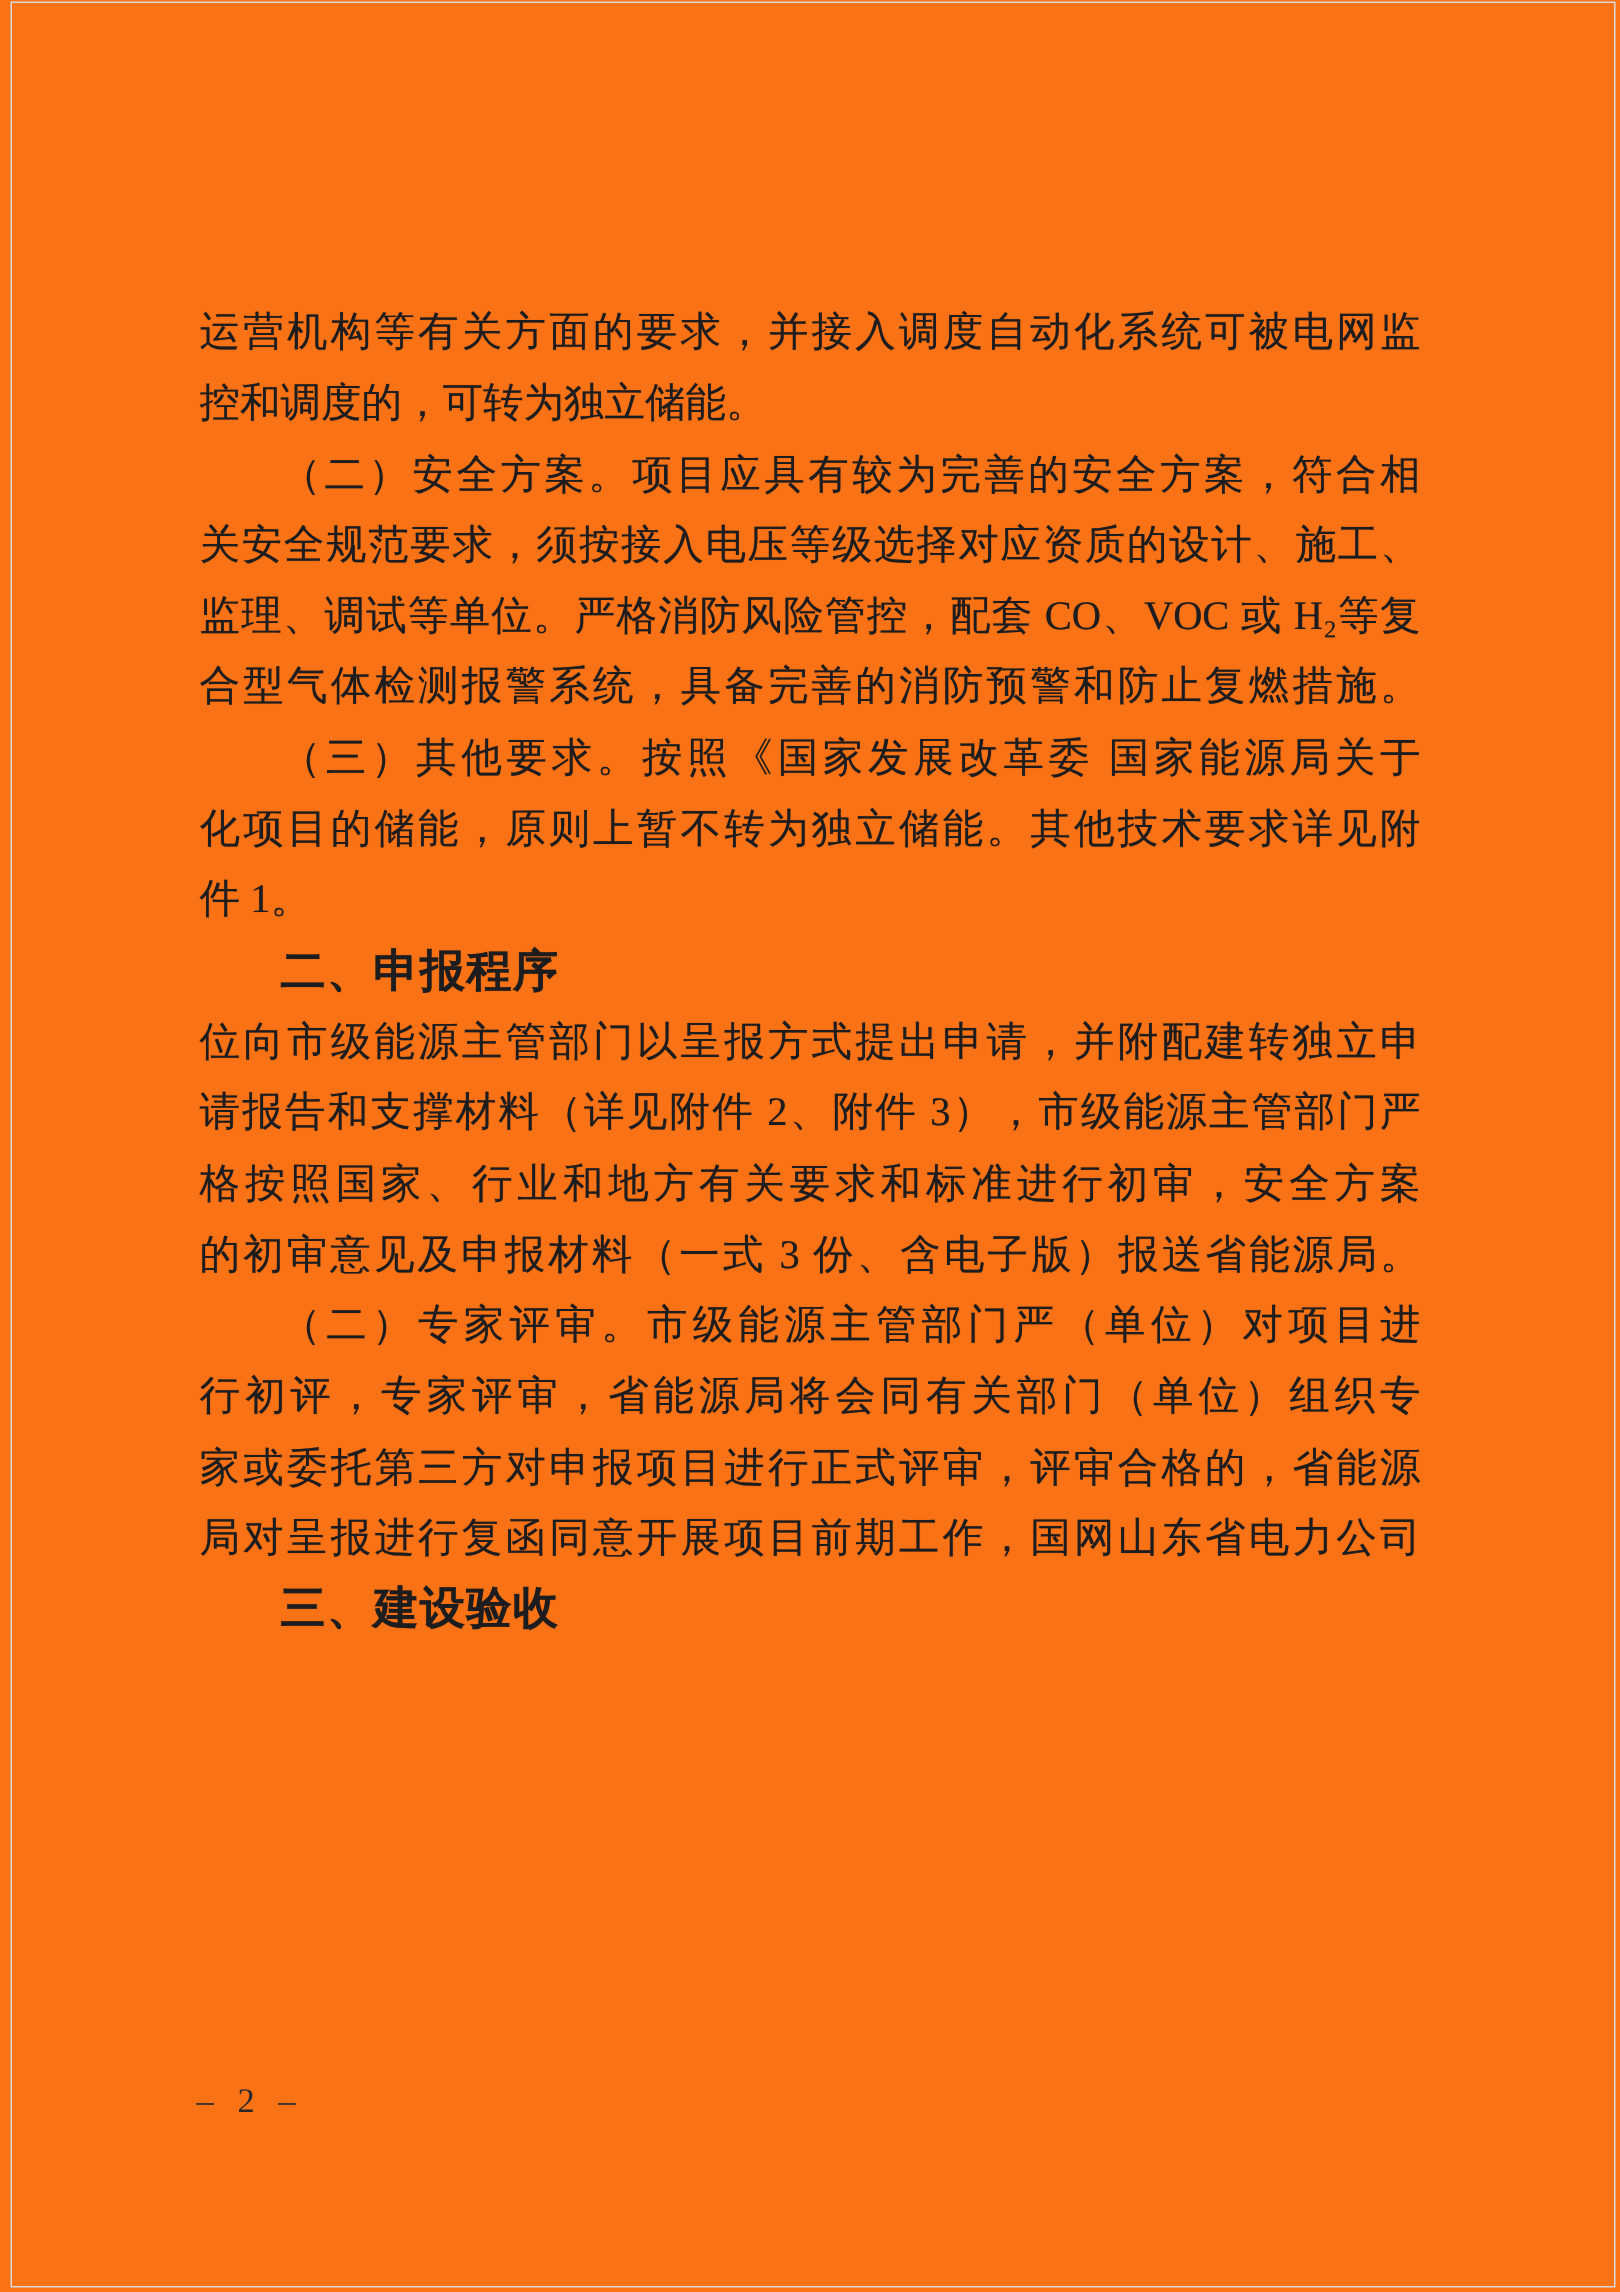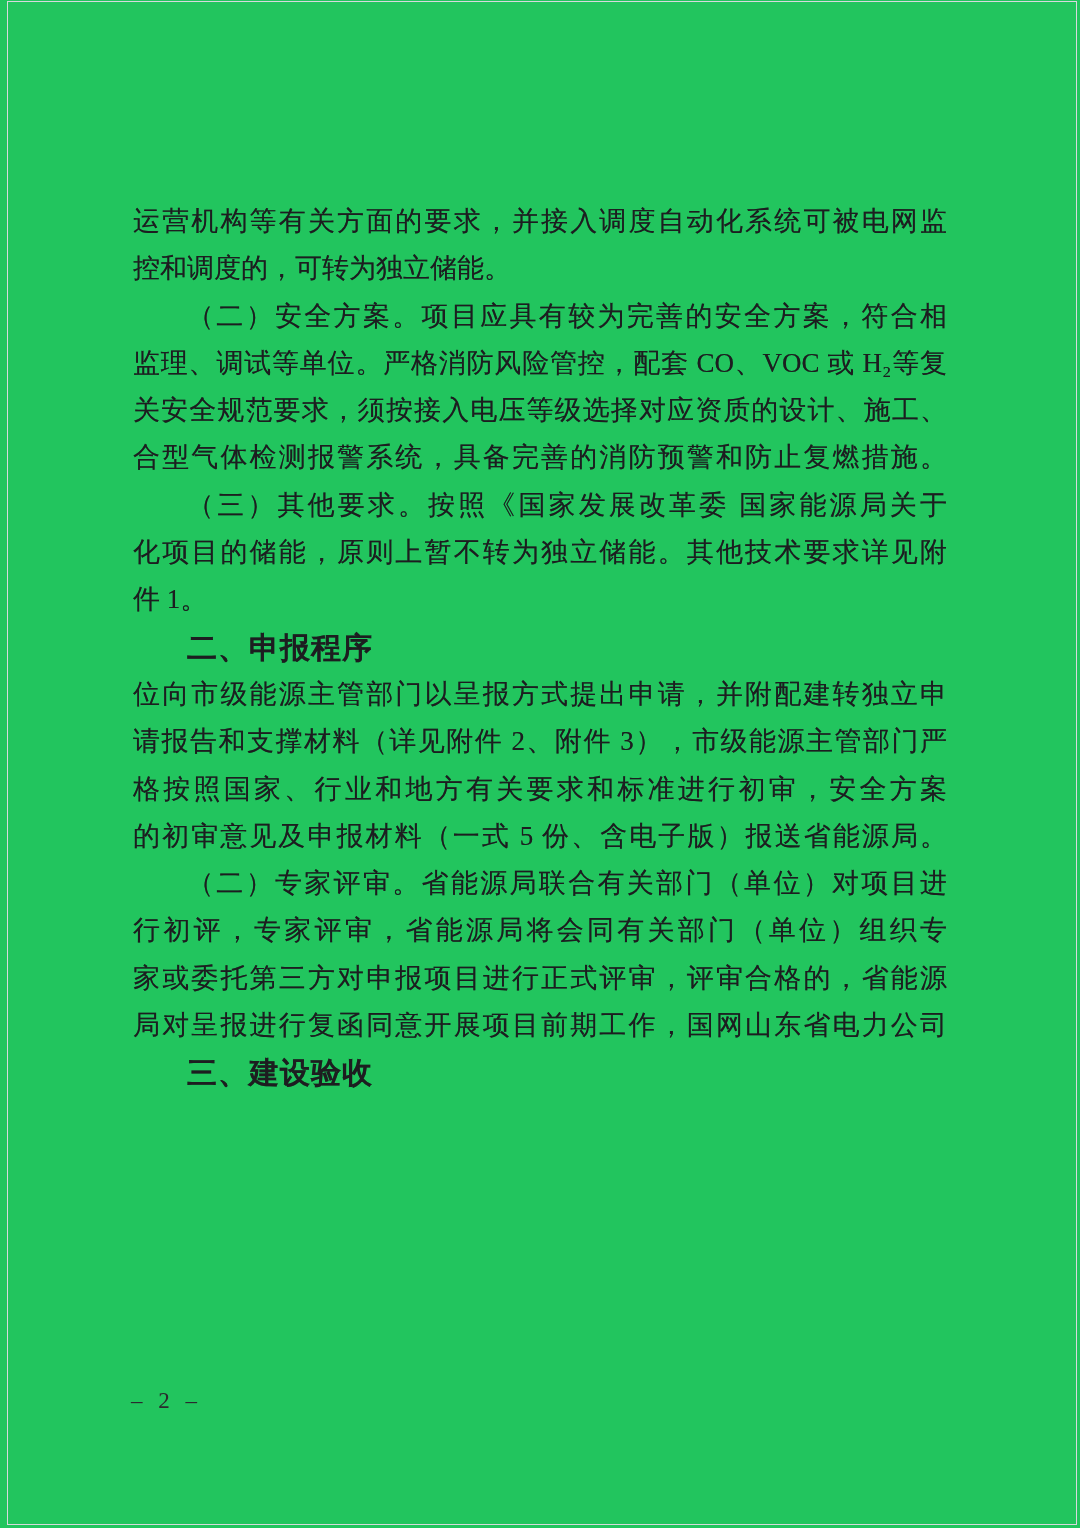--- a/index.html
+++ b/index.html
@@ -4,21 +4,21 @@
 <style>
   html, body {
     margin: 0;
     padding: 0;
     background: #ffffff;
   }
   .page {
     position: relative;
     width: 1080px;
     height: 1528px;
-    background: #22c55e;
+    background: #f97316;
     overflow: hidden;
     font-family: "Liberation Serif", "DejaVu Serif", serif;
     color: #1d1d20;
   }
   
   .page-edge {
     position: absolute;
     left: 7px;
     top: 1px;
     right: 3px;
@@ -67,36 +67,36 @@
 
 <div class="page">
   <div class="page-edge"></div>
 
   <div class="content">
 
     <div class="line j">运营机构等有关方面的要求，并接入调度自动化系统可被电网监</div>
     <div class="line">控和调度的，可转为独立储能。</div>
 
     <div class="line j ind">（二）安全方案。项目应具有较为完善的安全方案，符合相</div>
+    <div class="line j">关安全规范要求，须按接入电压等级选择对应资质的设计、施工、</div>
     <div class="line j">监理、调试等单位。严格消防风险管控，配套 CO、VOC 或 H₂等复</div>
-    <div class="line j">关安全规范要求，须按接入电压等级选择对应资质的设计、施工、</div>
     <div class="line j">合型气体检测报警系统，具备完善的消防预警和防止复燃措施。</div>
 
     <div class="line j ind">（三）其他要求。按照《国家发展改革委 国家能源局关于</div>
     <div class="line j">化项目的储能，原则上暂不转为独立储能。其他技术要求详见附</div>
     <div class="line">件 1。</div>
 
     <div class="line heading ind">二、申报程序</div>
 
     <div class="line j">位向市级能源主管部门以呈报方式提出申请，并附配建转独立申</div>
     <div class="line j">请报告和支撑材料（详见附件 2、附件 3），市级能源主管部门严</div>
     <div class="line j">格按照国家、行业和地方有关要求和标准进行初审，安全方案</div>
-    <div class="line j">的初审意见及申报材料（一式 5 份、含电子版）报送省能源局。</div>
+    <div class="line j">的初审意见及申报材料（一式 3 份、含电子版）报送省能源局。</div>
 
-    <div class="line j ind">（二）专家评审。省能源局联合有关部门（单位）对项目进</div>
+    <div class="line j ind">（二）专家评审。市级能源主管部门严（单位）对项目进</div>
     <div class="line j">行初评，专家评审，省能源局将会同有关部门（单位）组织专</div>
     <div class="line j">家或委托第三方对申报项目进行正式评审，评审合格的，省能源</div>
     <div class="line j">局对呈报进行复函同意开展项目前期工作，国网山东省电力公司</div>
 
     <div class="line heading ind">三、建设验收</div>
   </div>
 
   <div class="footer">– 2 –</div>
 </div>
 

